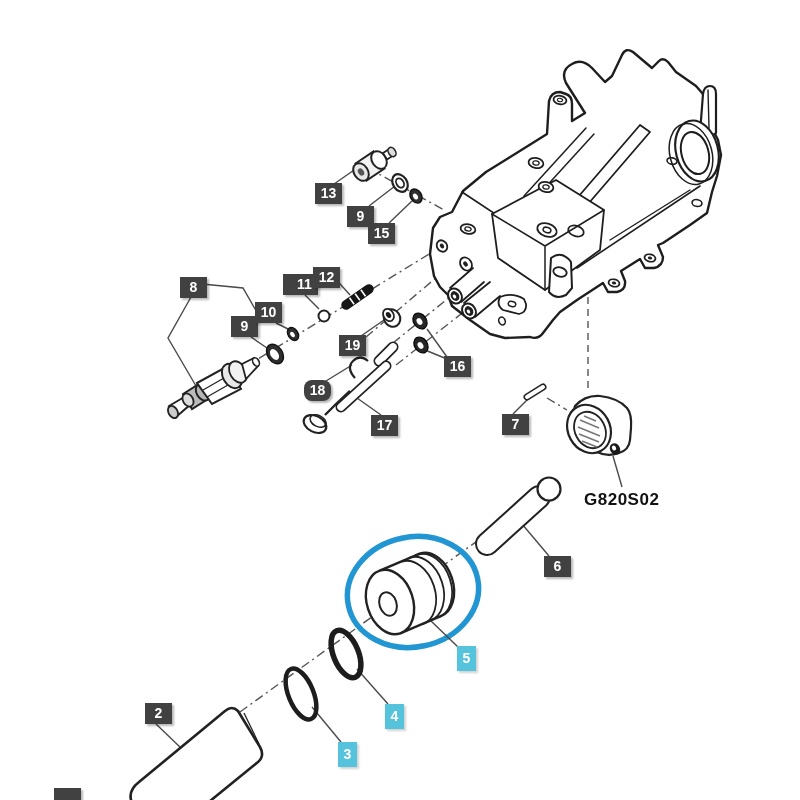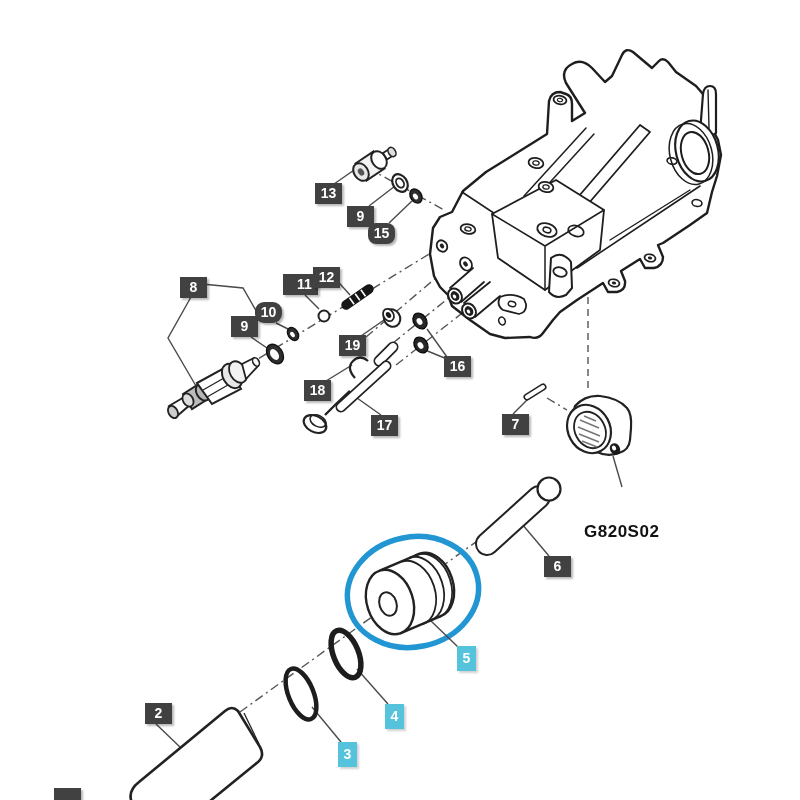--- a/index.html
+++ b/index.html
@@ -25,21 +25,21 @@
     user-select:none;
   }
   .plabel.cyan{
     width:19px;height:25px;line-height:25px;
     background:var(--label-cyan);
     box-shadow:2px 2px 2px rgba(0,0,0,0.18);
   }
   .plabel.partial{height:12px;line-height:26px;overflow:hidden;}
   .part-code{
     position:absolute;color:var(--code-text);
-    font:600 17px/18px "Liberation Sans",sans-serif;letter-spacing:0.5px;margin-top:32px;
+    font:600 17px/18px "Liberation Sans",sans-serif;letter-spacing:0.5px;
   }
 </style>
 </head>
 <body>
 
 <div class="stage">
 
 <svg width="800" height="800" viewBox="0 0 800 800">
 
   <g stroke="#555" stroke-width="1.4" fill="none" stroke-dasharray="9 4 2 4">
@@ -273,26 +273,26 @@
 
 <div class="plabel partial" style="left:54px;top:788px;"></div>
 <div class="plabel" style="left:145px;top:703px;">2</div>
 <div class="plabel cyan" style="left:338px;top:742px;">3</div>
 <div class="plabel cyan" style="left:385px;top:704px;">4</div>
 <div class="plabel cyan" style="left:457px;top:646px;">5</div>
 <div class="plabel" style="left:544px;top:556px;">6</div>
 <div class="plabel" style="left:502px;top:414px;">7</div>
 <div class="plabel" style="left:180px;top:277px;">8</div>
 <div class="plabel" style="left:231px;top:316px;">9</div>
-<div class="plabel" style="left:255px;top:302px;border-radius:9px;">10</div>
+<div class="plabel" style="left:255px;top:302px;">10</div>
 <div class="plabel" style="left:283px;top:274px;padding-left:8px;">11</div>
 <div class="plabel" style="left:313px;top:255px;margin-top:12px;">12</div>
 <div class="plabel" style="left:315px;top:183px;">13</div>
 <div class="plabel" style="left:347px;top:206px;">9</div>
-<div class="plabel" style="left:368px;top:223px;border-radius:8px;">15</div>
+<div class="plabel" style="left:368px;top:223px;">15</div>
 <div class="plabel" style="left:444px;top:356px;">16</div>
 <div class="plabel" style="left:371px;top:415px;text-align:center;">17</div>
-<div class="plabel" style="left:304px;top:380px;">18</div>
+<div class="plabel" style="left:304px;top:380px;border-radius:8px;">18</div>
 <div class="plabel" style="left:339px;top:335px;">19</div>
 
 <div class="part-code" style="left:584px;top:491px;">G820S02</div>
 
 </div>
 
 </body></html>

